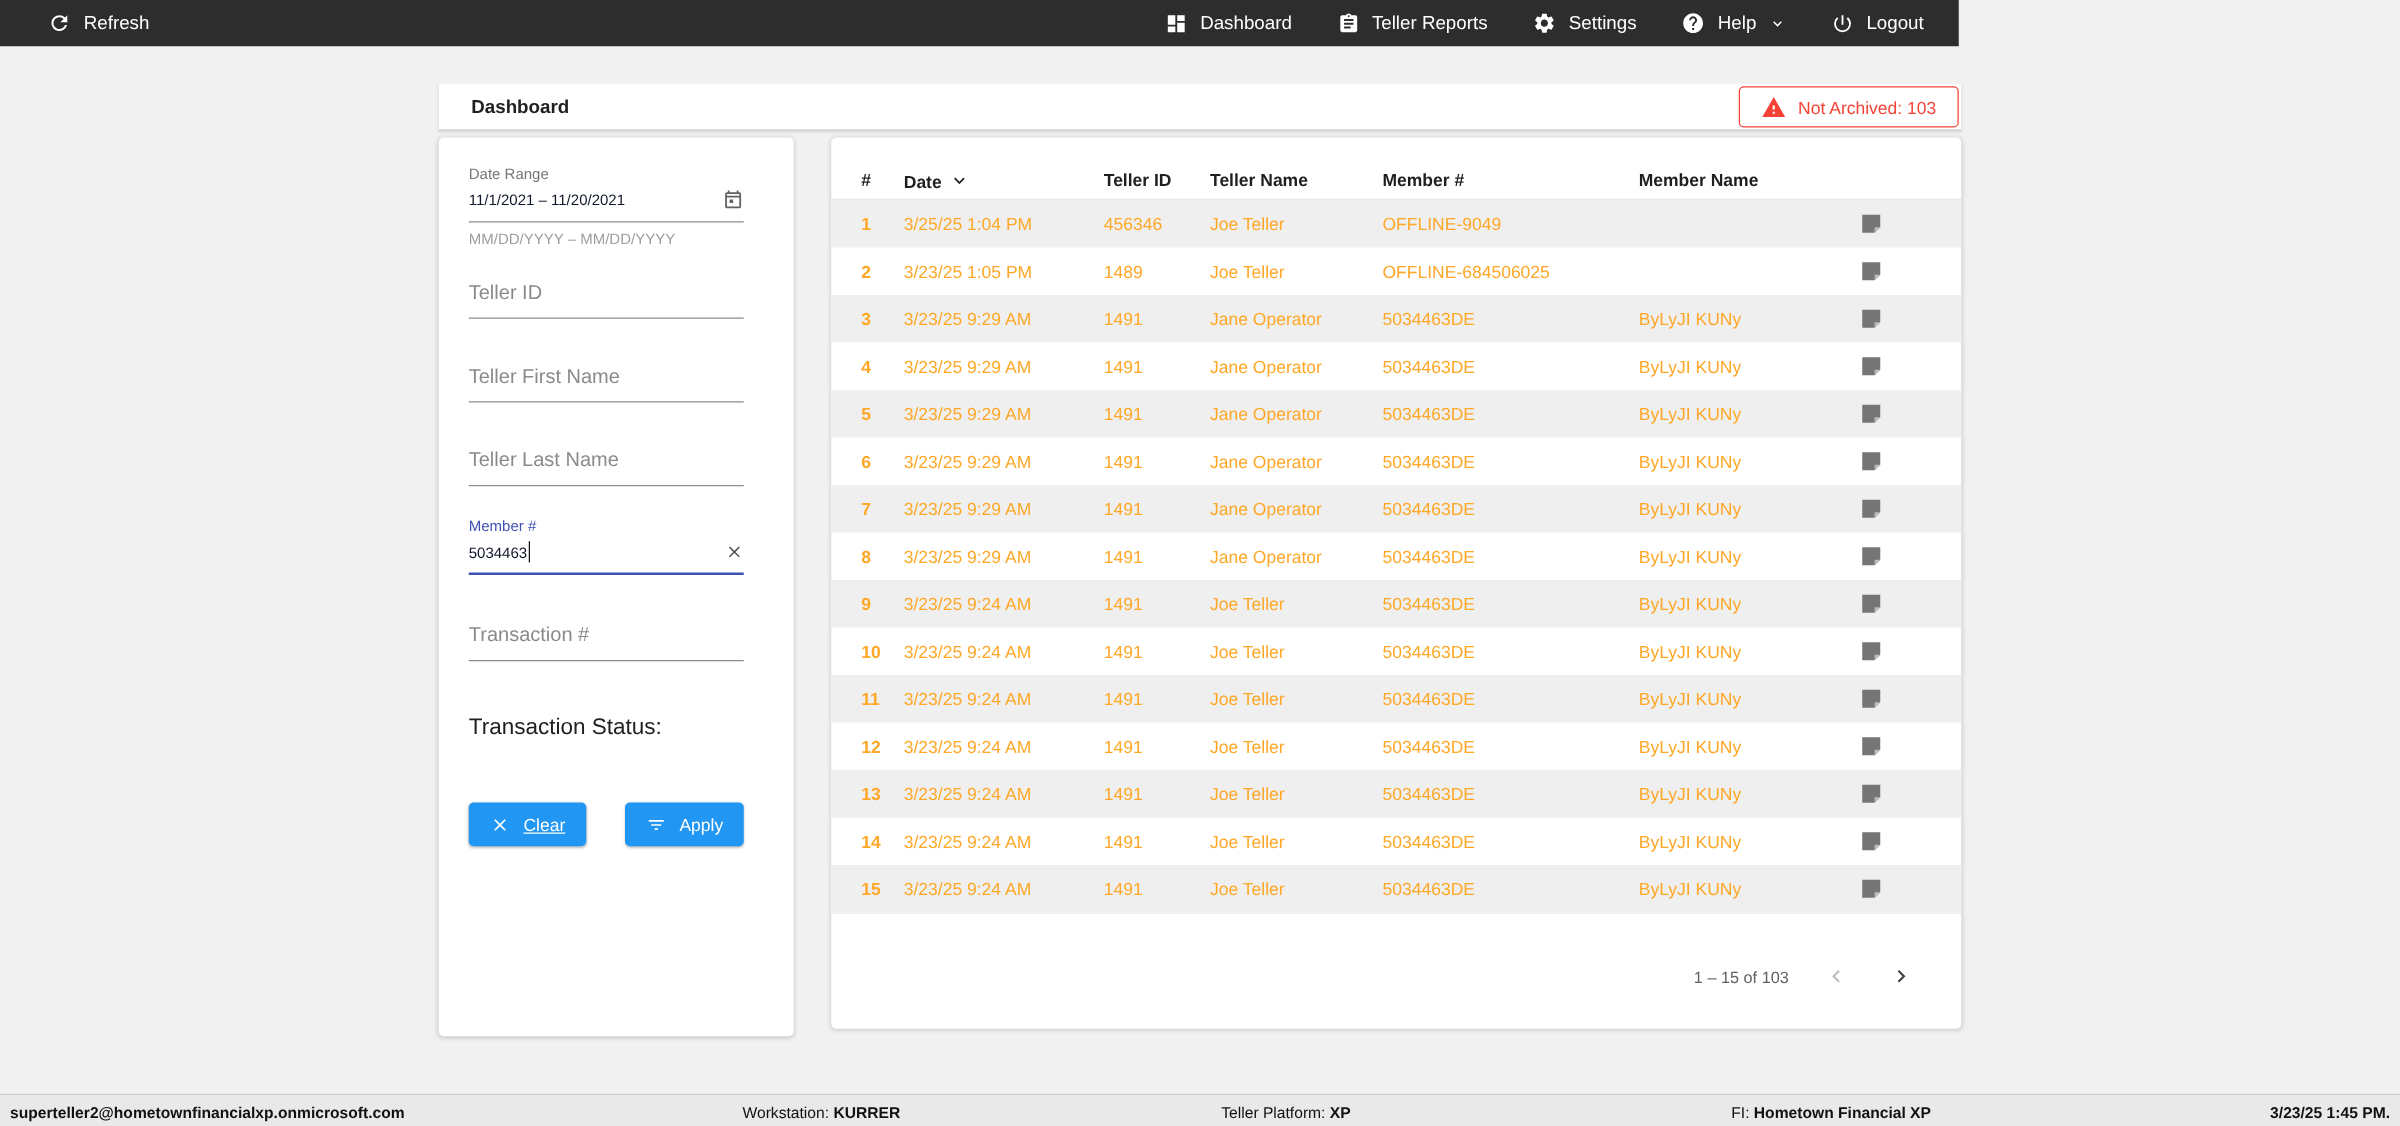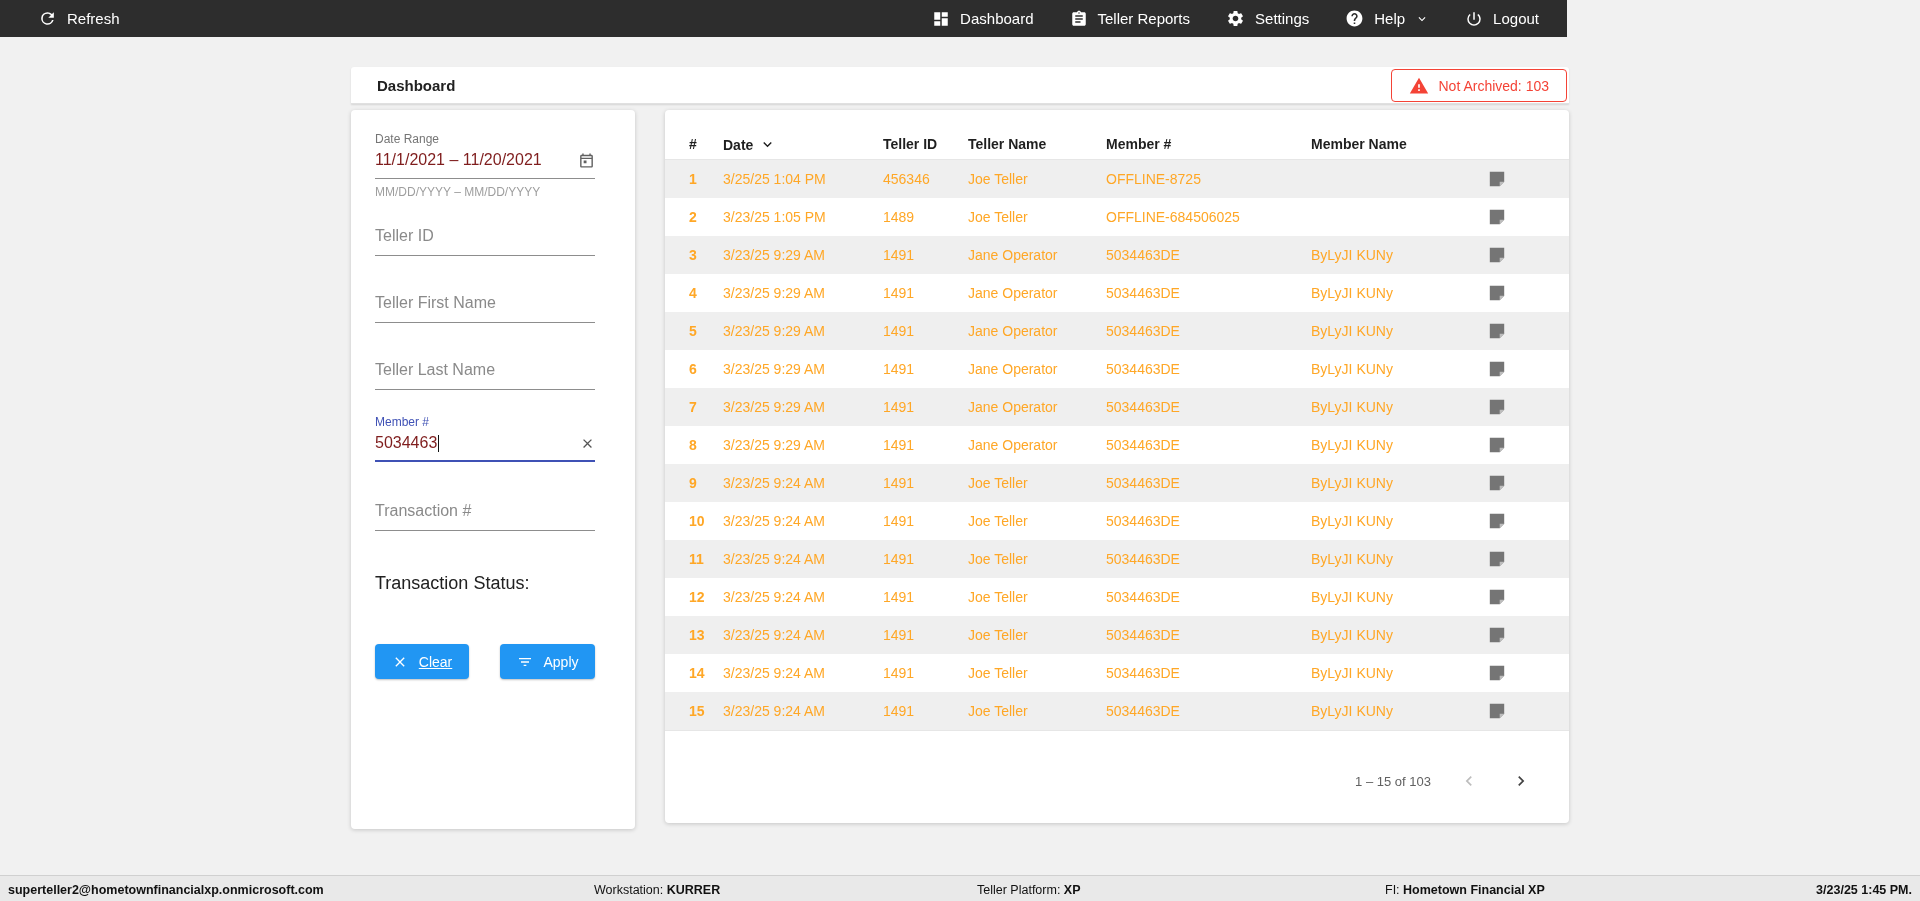--- a/index.html
+++ b/index.html
@@ -37,21 +37,21 @@
 
   
   .filter-card {
     position:absolute; left:351px; top:110px; width:284px; height:719px;
     background:#fff; border-radius:4px; box-shadow:0 1px 4px rgba(0,0,0,.18);
     padding:22px 40px 0 24px;
   }
   .field { position:relative; }
   .field-label { font-size:12px; color:#757575; }
   .field-label.focused { color:#3f51b5; }
-  .field-value { font-size:16px; color:#7f1d1d; margin-top:5px; display:flex; align-items:center; }
+  .field-value { font-size:12px; color:#0f172a; margin-top:5px; display:flex; align-items:center; }
   .field-underline { border-bottom:1px solid #8d8d8d; padding-bottom:9px; }
   .field-underline.focused { border-bottom:2px solid #3f51b5; padding-bottom:8px; }
   .field-hint { font-size:12px; color:#9e9e9e; margin-top:6px; }
   .placeholder-field { font-size:16px; color:#8a8a8a; border-bottom:1px solid #8d8d8d; padding-bottom:10px; }
   .grow { flex:1; }
   .caret { display:inline-block; width:1px; height:17px; background:#111; margin-left:1px; }
   .cal-icon svg { fill:#616161; }
   .clear-x svg { fill:#555; }
 
   .status-label { font-size:18px; color:#212121; }
@@ -277,21 +277,21 @@
     <div>Member Name</div>
     <div></div>
   </div>
 
   <div class="rows" id="rows">
       <div class="trow">
         <div class="cnum">1</div>
         <div>3/25/25 1:04 PM</div>
         <div>456346</div>
         <div>Joe Teller</div>
-        <div>OFFLINE-8725</div>
+        <div>OFFLINE-9049</div>
         <div></div>
         <div>
           <svg class="note-icon" viewBox="0 0 20 20">
             <path d="M2 2h16v11l-5 5H2z" fill="#757575"></path>
             <path d="M13 18v-5h5z" fill="#bdbdbd"></path>
           </svg>
         </div>
       </div>
       <div class="trow">
         <div class="cnum">2</div>

